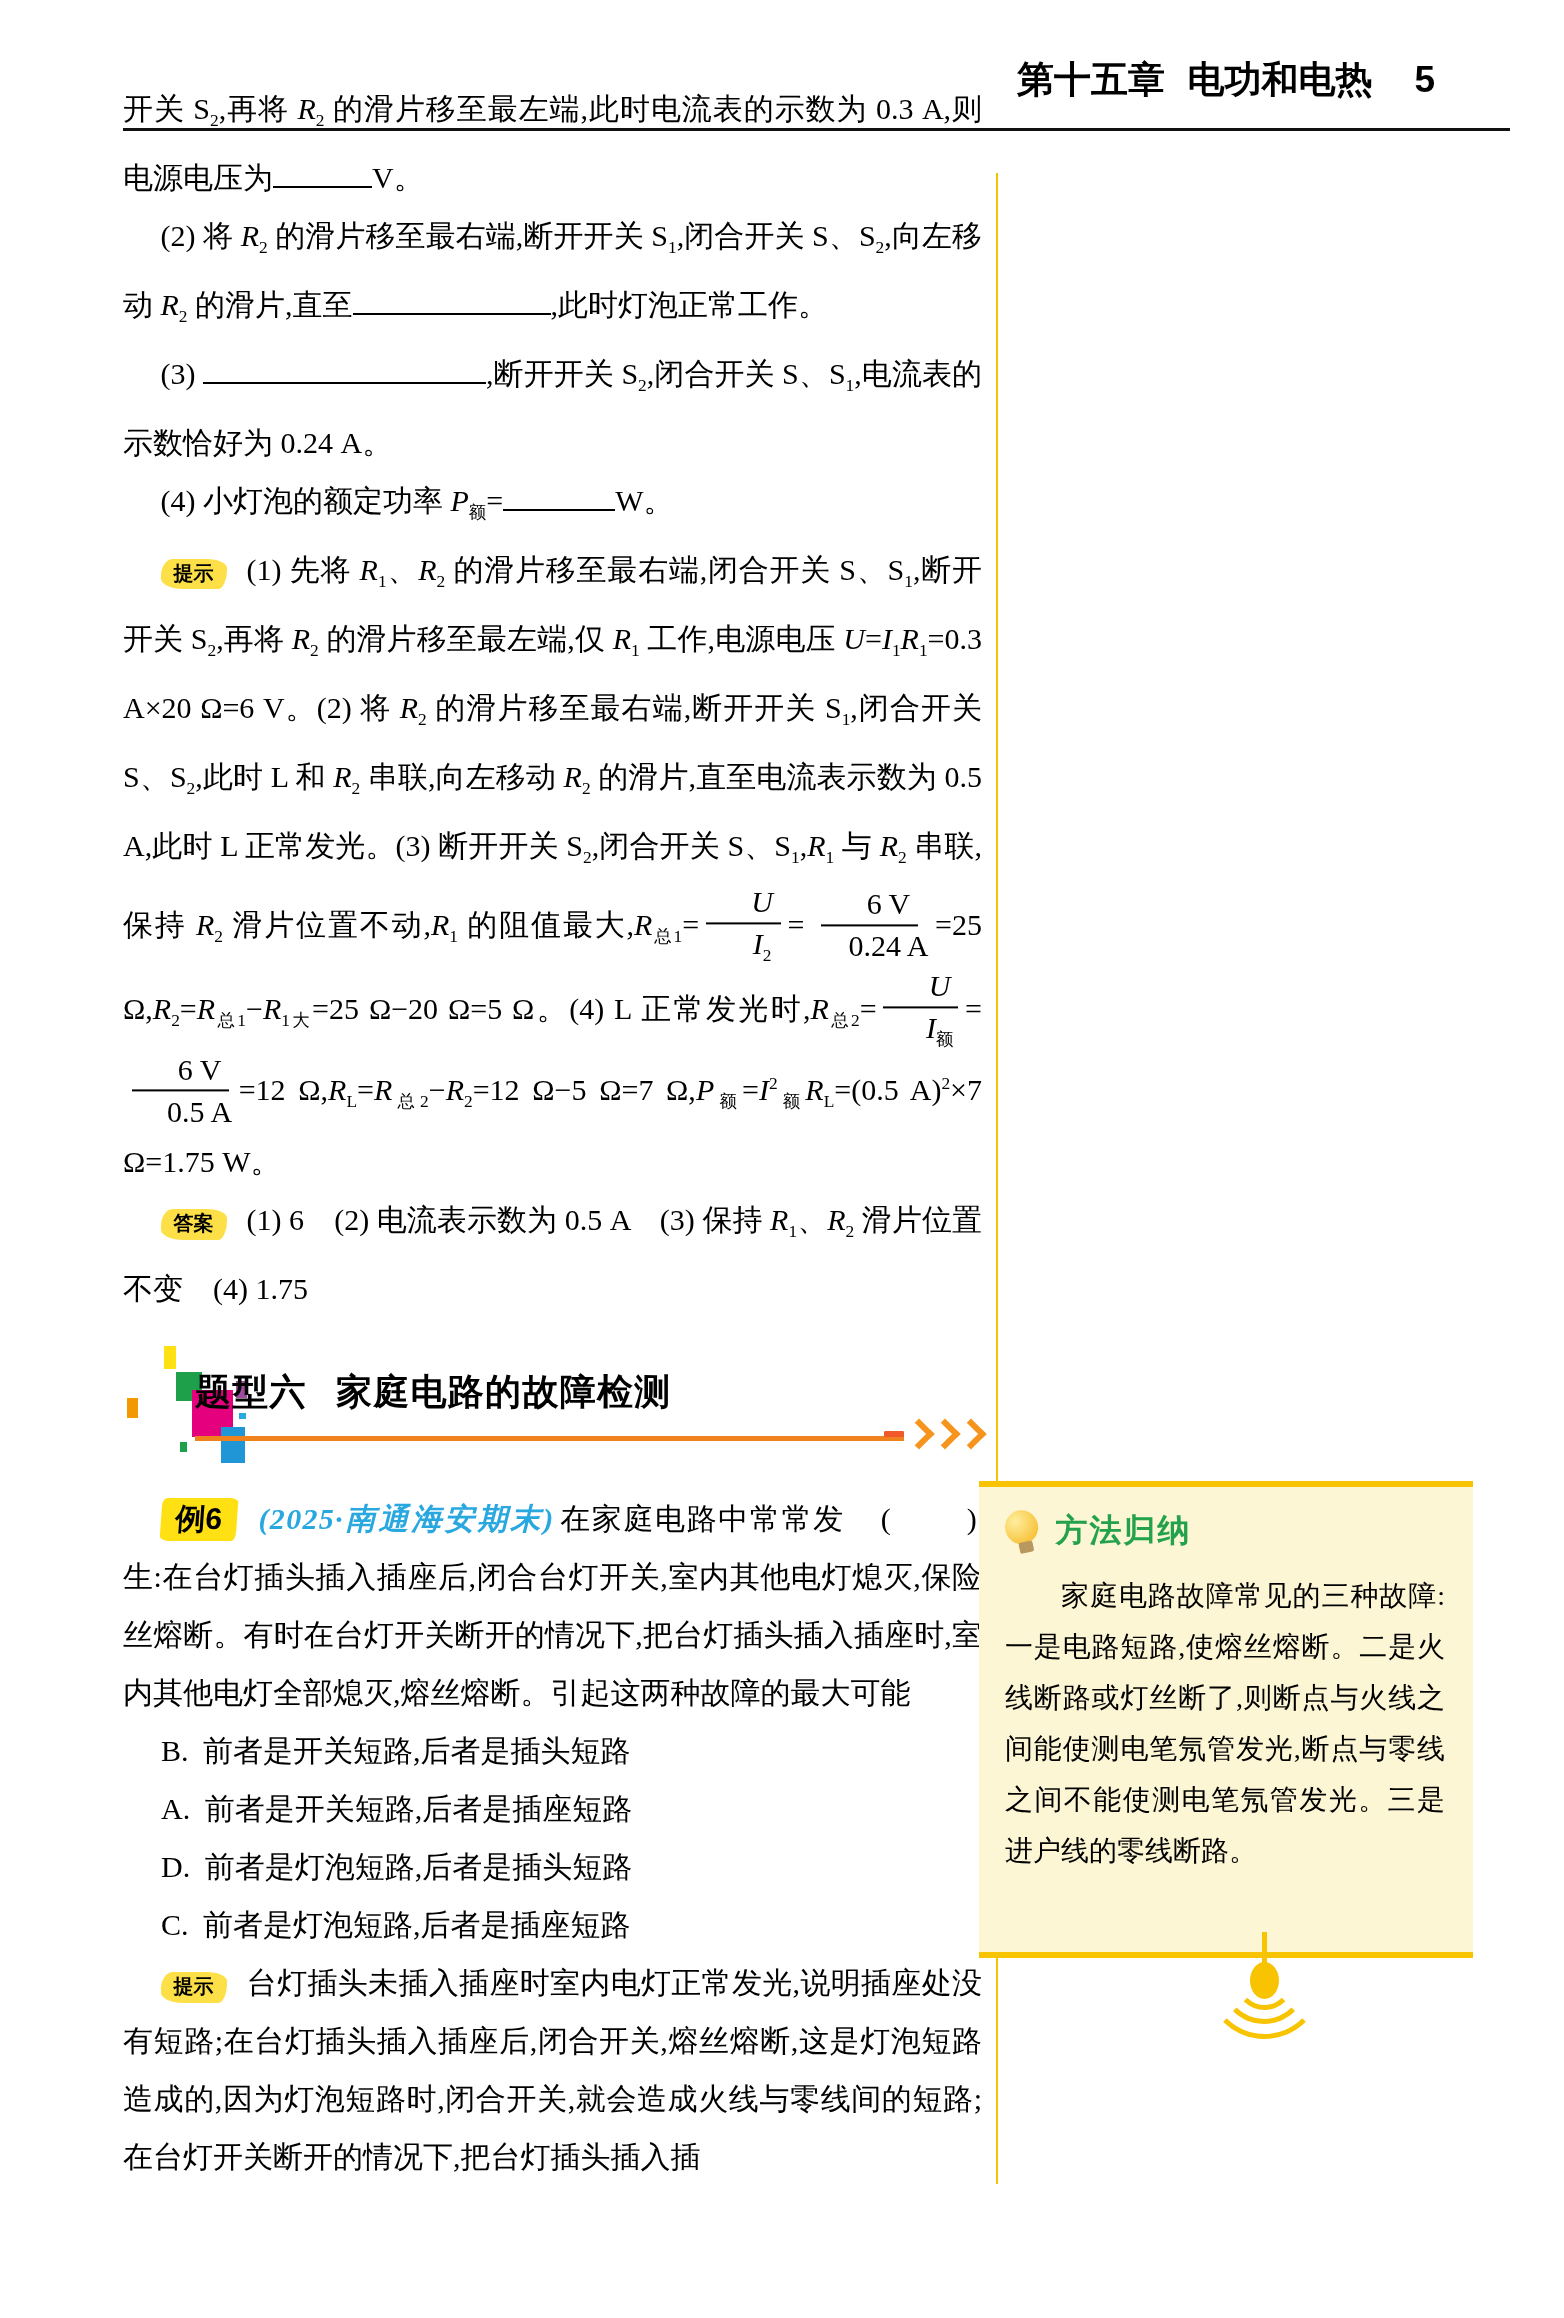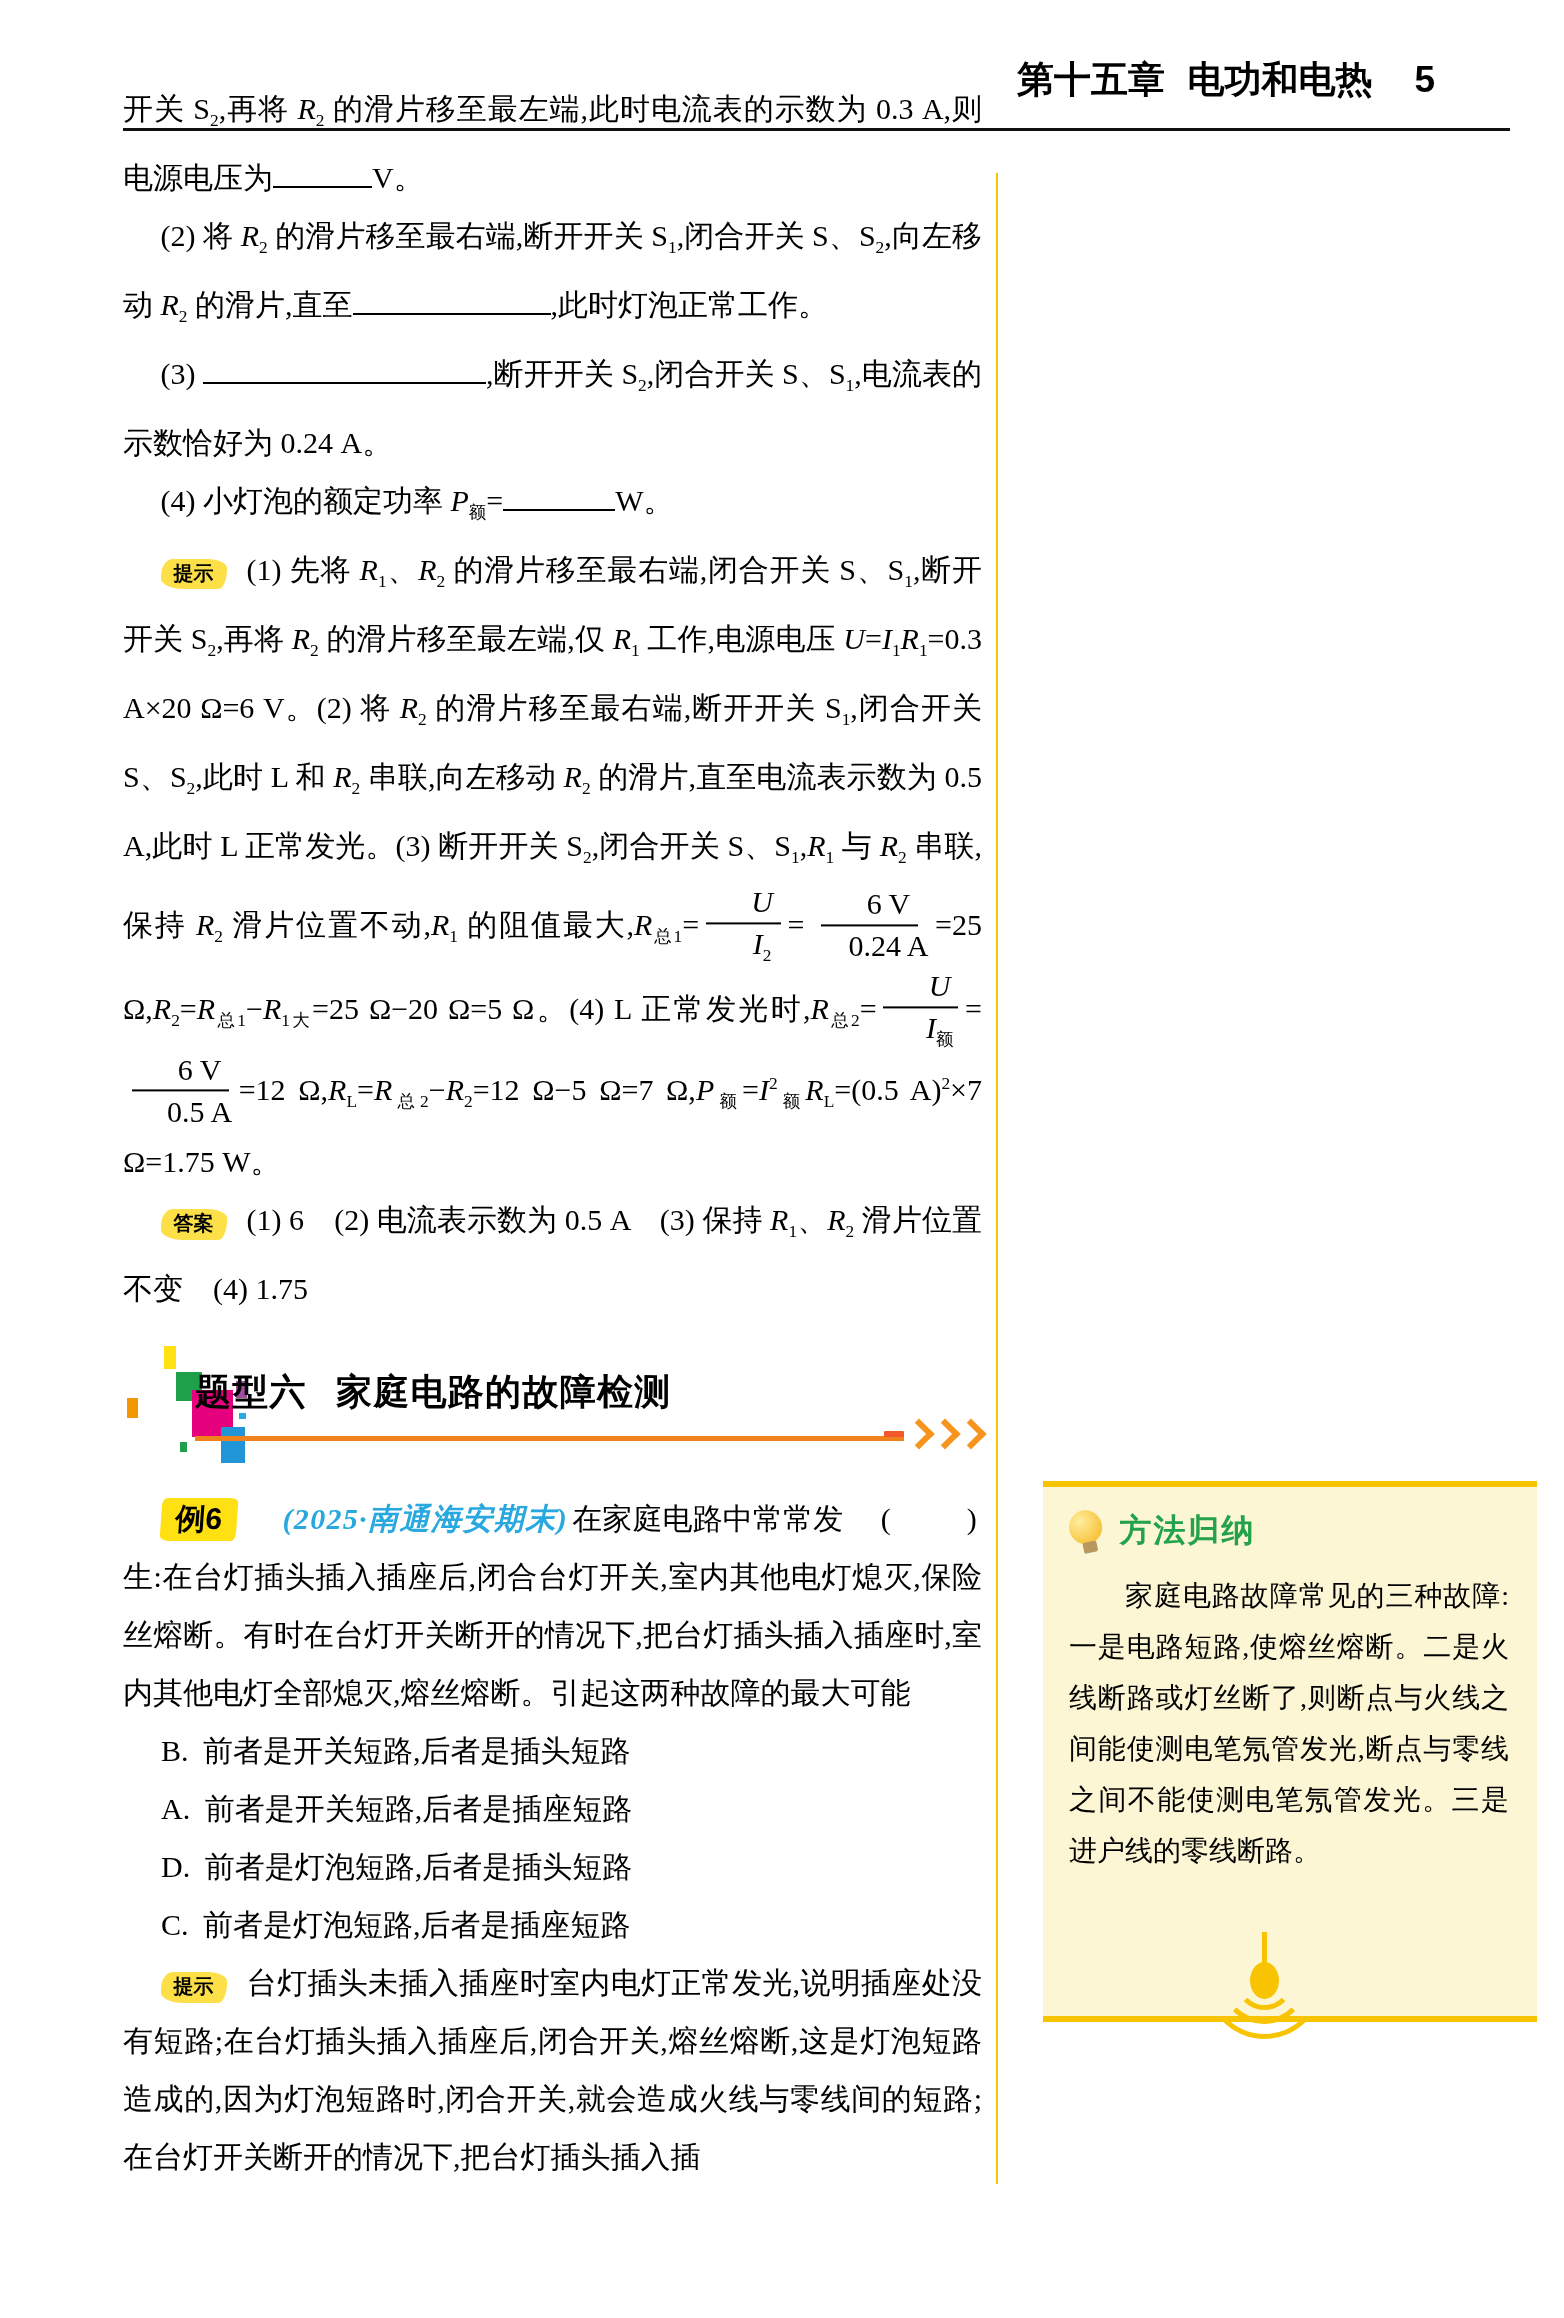--- a/index.html
+++ b/index.html
@@ -65,21 +65,21 @@
     font-family:"Liberation Sans","DejaVu Sans",sans-serif;
     font-weight:bold;font-size:30px;line-height:1.4;
     background:#ffe013;color:#000;
     padding:0 14.5px 1.3px;margin-right:22.4px;
     border-radius:5.3px 9.2px 4px 10.5px / 8px 4px 10.5px 5.3px;
     transform:skewX(-4deg);
     text-indent:0;
   }
   .source{
     color:#29a8e0;font-weight:600;font-style:italic;
-    letter-spacing:1.3px;margin-right:4px;margin-left:24px;
+    letter-spacing:1.3px;margin-right:4px;
   }
   .bracket{float:right;letter-spacing:5.3px;}
   
   .section-header{
     position:relative;margin:28px 0 25px;height:119px;
     font-family:"Liberation Sans","DejaVu Sans",sans-serif;
   }
   .pixel-deco{position:absolute;left:4px;top:-2.6px;width:132px;height:119px;}
   .pixel-deco div{position:absolute;}
   .sq-yellow{left:37px;top:2.6px;width:12px;height:22.4px;background:#ffe013;}
@@ -104,21 +104,21 @@
   .chev{
     width:16px;height:16px;margin-left:2.6px;
     border-top:6.6px solid #f7941d;border-right:6.6px solid #f7941d;
     transform:rotate(45deg);
   }
   
   .option{padding-left:38px;}
   .option .okey{margin-right:14.5px;}
   
   .side-box{
-    position:absolute;left:1043px;top:1481px;width:494px;height:541px;
+    position:absolute;left:979px;top:1481px;width:494px;height:477px;
     box-sizing:border-box;background:#fcf6d4;
     border-top:6px solid #f8c301;border-bottom:6px solid #f8c301;
     padding:22.4px 28px 13px 26px;
   }
   .side-title-row{display:flex;align-items:center;gap:14.5px;}
   .bulb{position:relative;width:36px;height:43px;flex:0 0 auto;transform:rotate(-12deg);}
   .bulb-glass{
     position:absolute;left:1.3px;top:0;width:33px;height:34px;border-radius:50%;
     background:radial-gradient(circle at 35% 30%, #ffee9e, #f7c33c 75%);
   }

